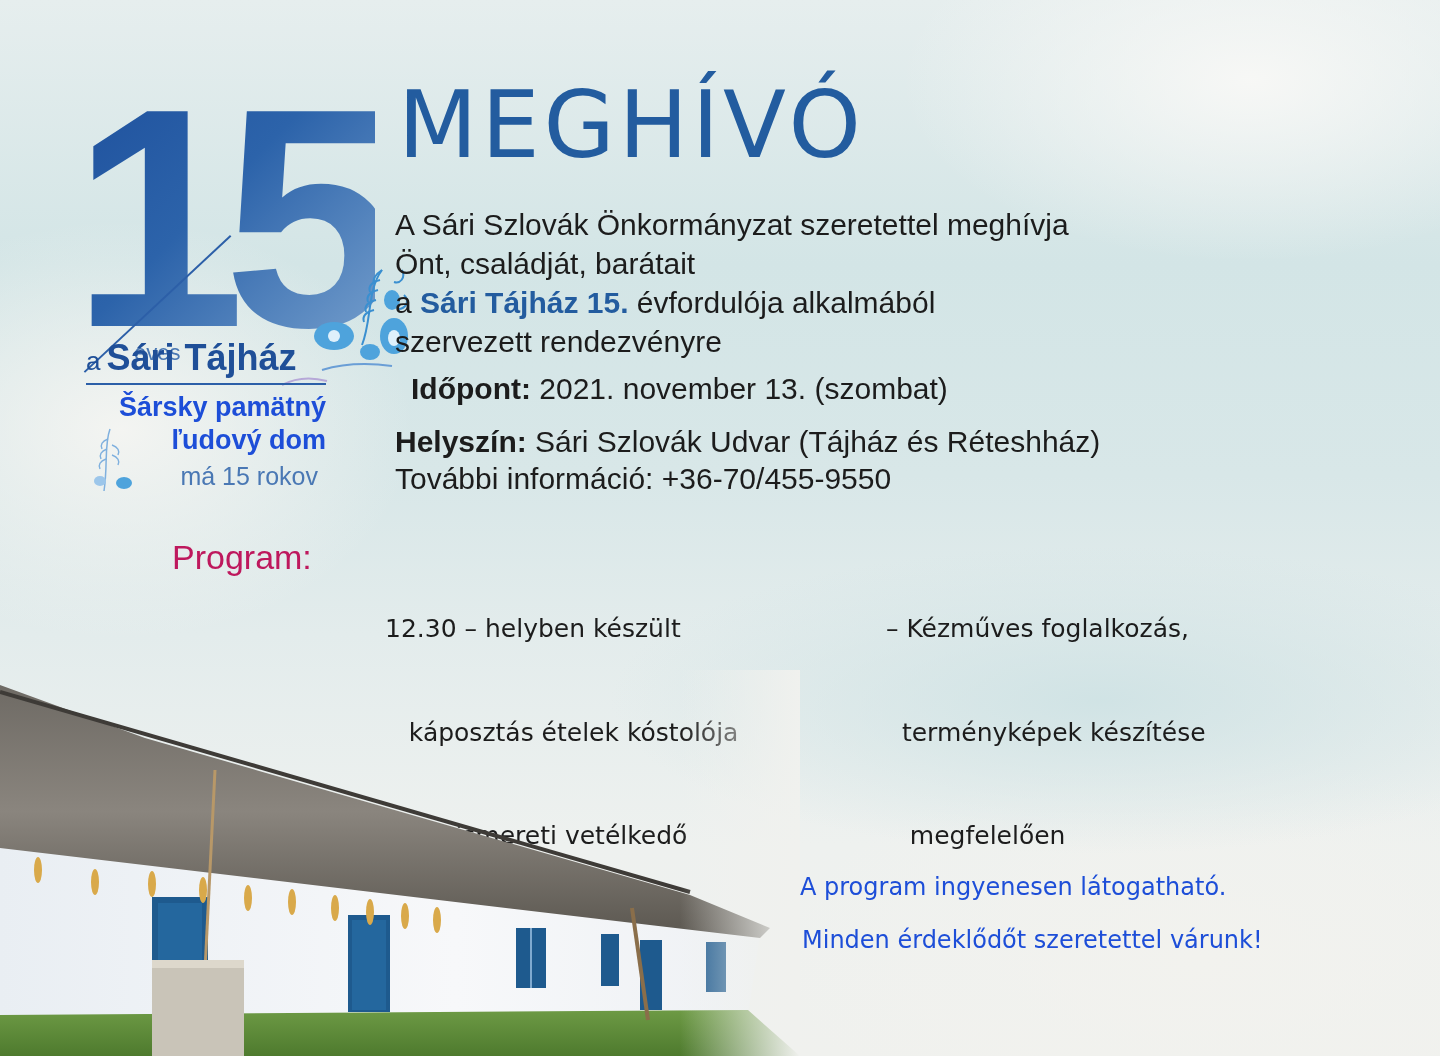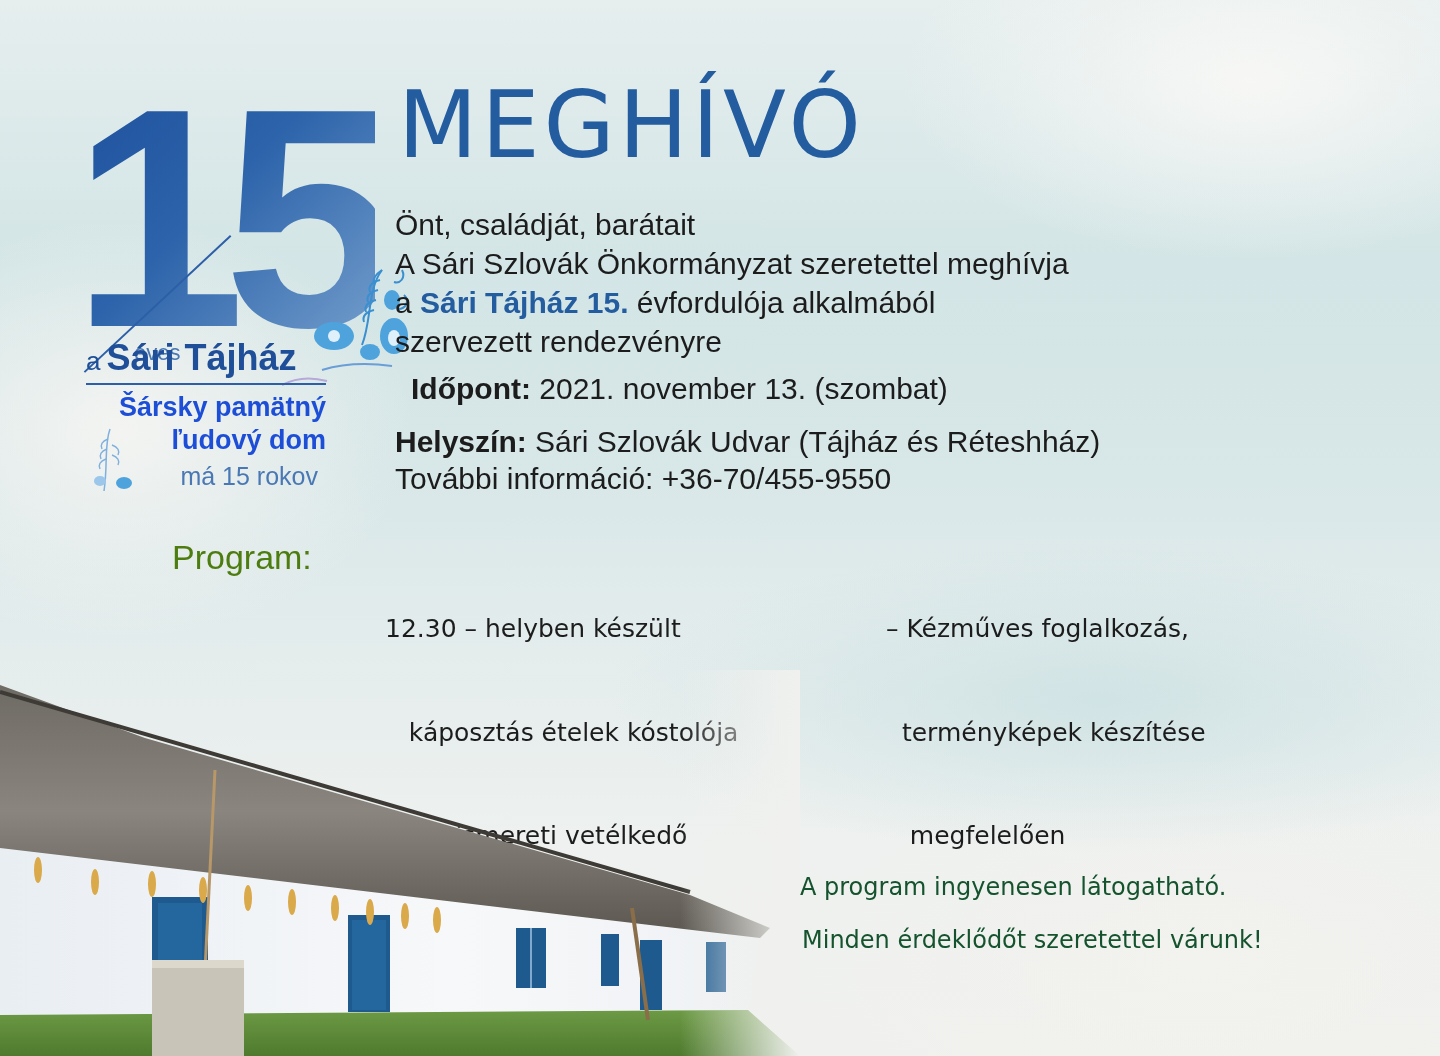--- a/index.html
+++ b/index.html
@@ -72,32 +72,32 @@
     font-family: "Liberation Sans", sans-serif; font-size: 30px; color: #1c1c1c; white-space: nowrap;
   }
   .detail b { font-weight: 700; }
   .d1 { left: 395px; top: 372px; margin-left: 16px; }
   .d2 { left: 395px; top: 425px; }
   .d3 { left: 395px; top: 462px; }
 
   
   .program-label {
     left: 172px; top: 538px; font-family: "Liberation Sans", sans-serif;
-    font-size: 34px; color: #4d7c0f;
+    font-size: 34px; color: #be185d;
   }
   .prog-col {
     font-family: "DejaVu Sans", sans-serif; font-size: 25px; line-height: 34.5px;
     color: #1c1c1c; white-space: pre;
   }
   .col1 { left: 385px; top: 543px; }
   .col2 { left: 886px; top: 543px; }
   .prog-line { display: block; }
 
   .footer {
-    font-family: "DejaVu Sans", sans-serif; font-size: 24px; color: #14532d; white-space: nowrap;
+    font-family: "DejaVu Sans", sans-serif; font-size: 24px; color: #1d4ed8; white-space: nowrap;
   }
   .f1 { left: 800px; top: 873px; }
   .f2 { left: 802px; top: 926px; }
 
   
   .house { left: 0; top: 670px; width: 800px; height: 386px; }
 </style>
 </head>
 <body>
 
@@ -138,22 +138,22 @@
   <ellipse cx="34" cy="58" rx="8" ry="6" fill="#4ea3dc"></ellipse>
   <ellipse cx="10" cy="56" rx="6" ry="5" fill="#9cc6ea"></ellipse>
 </svg>
 <div class="abs slovak-1">Šársky pamätný</div>
 <div class="abs slovak-2">ľudový dom</div>
 <div class="abs slovak-3">má 15 rokov</div>
 
 <div class="abs title">MEGHÍVÓ</div>
 
 <div class="abs intro">
+  <div>A Sári Szlovák Önkormányzat szeretettel meghívja</div>
   <div>Önt, családját, barátait</div>
-  <div>A Sári Szlovák Önkormányzat szeretettel meghívja</div>
   <div><span>a </span><span class="hl">Sári Tájház 15.</span><span> évfordulója alkalmából</span></div>
   <div>szervezett rendezvényre</div>
 </div>
 
 <div class="abs detail d1">
   <b>Időpont:</b><span> 2021. november 13. (szombat)</span>
 </div>
 <div class="abs detail d2">
   <b>Helyszín:</b><span> Sári Szlovák Udvar (Tájház és Réteshház)</span>
 </div>

